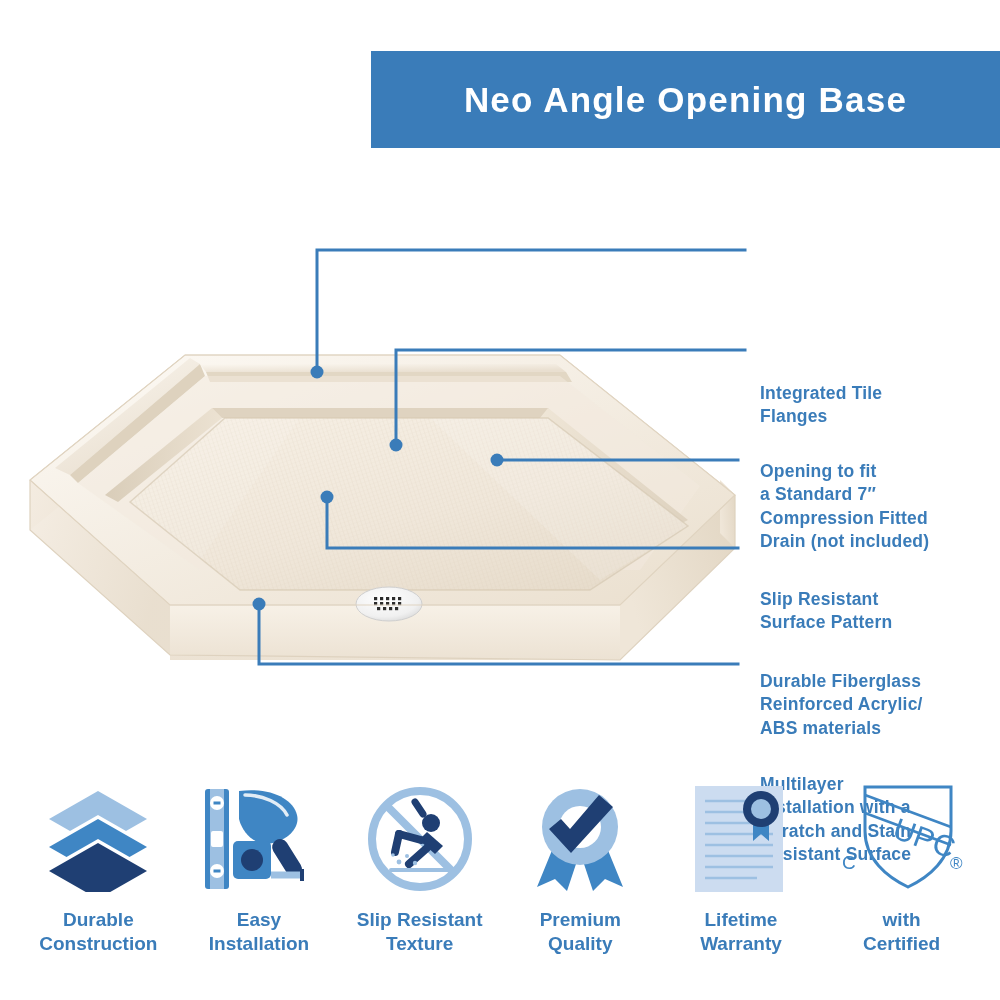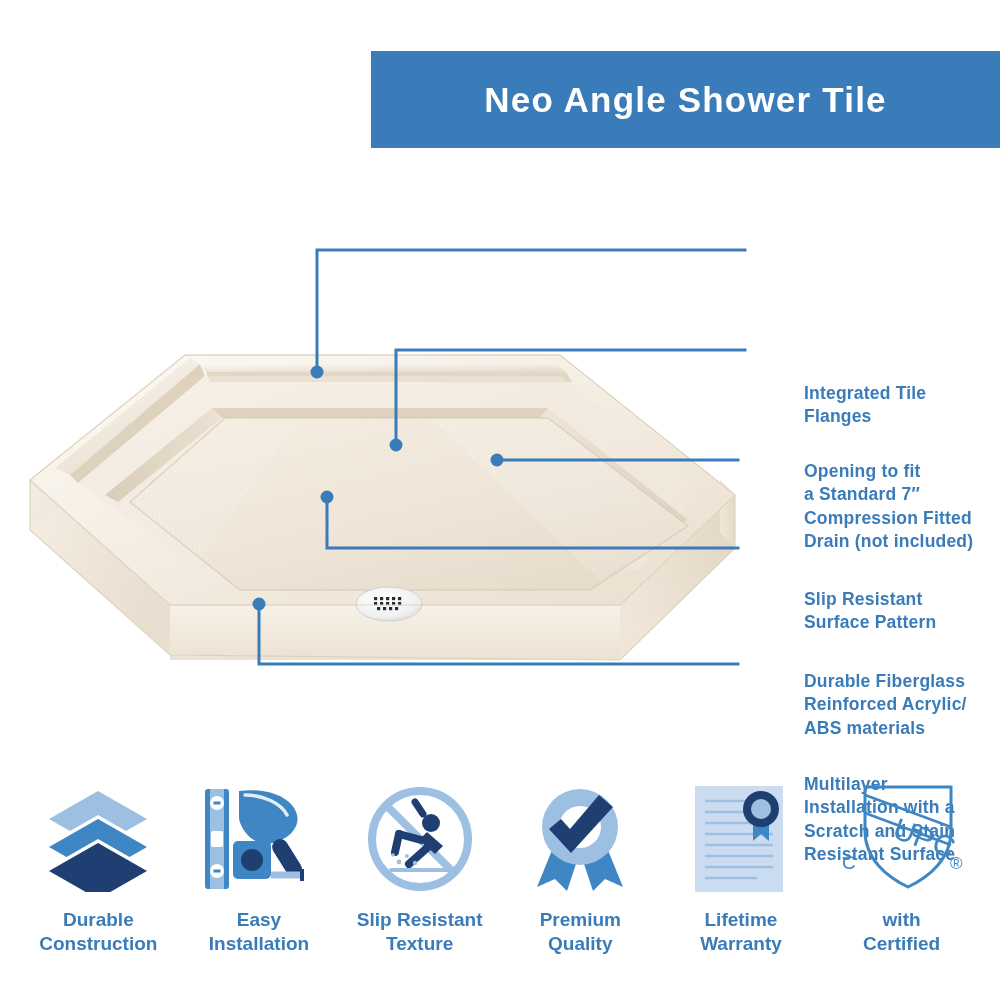--- a/index.html
+++ b/index.html
@@ -33,21 +33,20 @@
 
   
   .callout-label {
     position:absolute;
     color:#3a7cb9;
     font-size:17.5px;
     font-weight:bold;
     line-height:1.33;
     letter-spacing:0.2px;
     white-space:pre-line;
-    margin-left:44px;
   }
   #label-0 { left:760px; top:232px; }
   #label-1 { left:760px; top:310px; }
   #label-2 { left:760px; top:438px; }
   #label-3 { left:760px; top:520px; }
   #label-4 { left:760px; top:623px; }
 
   
   #features {
     position:absolute; left:0; top:780px; width:1000px; height:215px;
@@ -68,21 +67,21 @@
     line-height:1.28;
     white-space:pre-line;
   }
 </style>
 </head>
 <body>
 
 <div id="page">
 
   <div id="title-banner">
-    <span id="title-text">Neo Angle Shower Tile</span>
+    <span id="title-text">Neo Angle Opening Base</span>
   </div>
 
   <div id="hero">
 
     <svg id="product-svg" width="1000" height="625" viewBox="0 0 1000 625">
       <defs>
         <linearGradient id="gTopFlange" x1="0" y1="0" x2="0.6" y2="1">
           <stop offset="0%" stop-color="#fbf7f0"></stop>
           <stop offset="100%" stop-color="#e9dfd0"></stop>
         </linearGradient>

